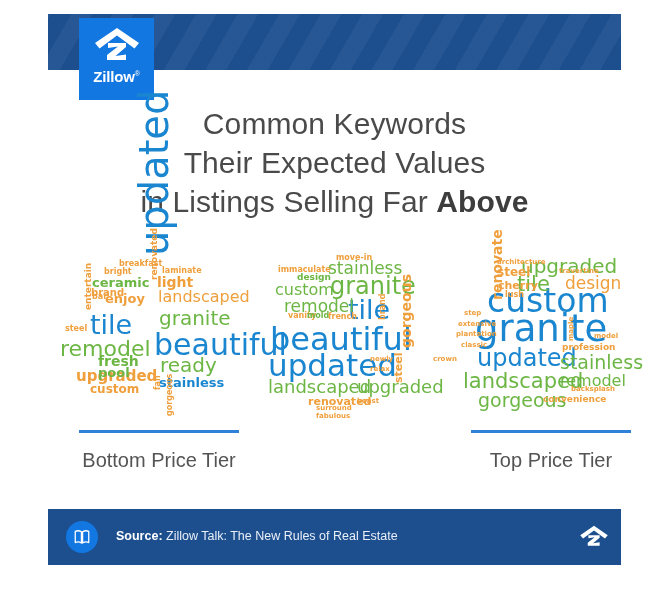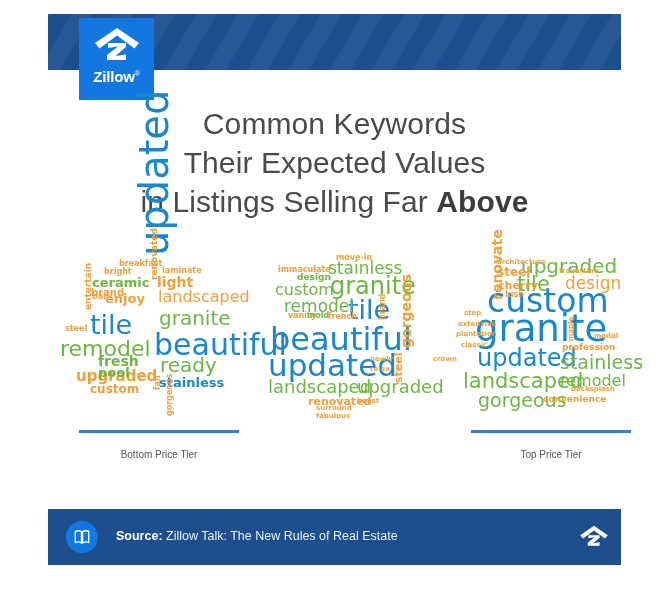--- a/index.html
+++ b/index.html
@@ -106,21 +106,21 @@
   }
   #tier-0 { left: 74px; }
   #tier-1 { left: 269px; }
   #tier-2 { left: 466px; }
   .tier .rule {
     width: 160px; height: 3px;
     background: #2f80d8;
     margin: 0 auto 16px auto;
   }
   .tier .label {
-    font-size: 10px;
+    font-size: 20px;
     color: #545454;
     font-weight: 400;
   }
 
   
   #footer-bar {
     position: absolute;
     left: 48px; top: 509px;
     width: 573px; height: 56px;
     background: #1d4f8f;

